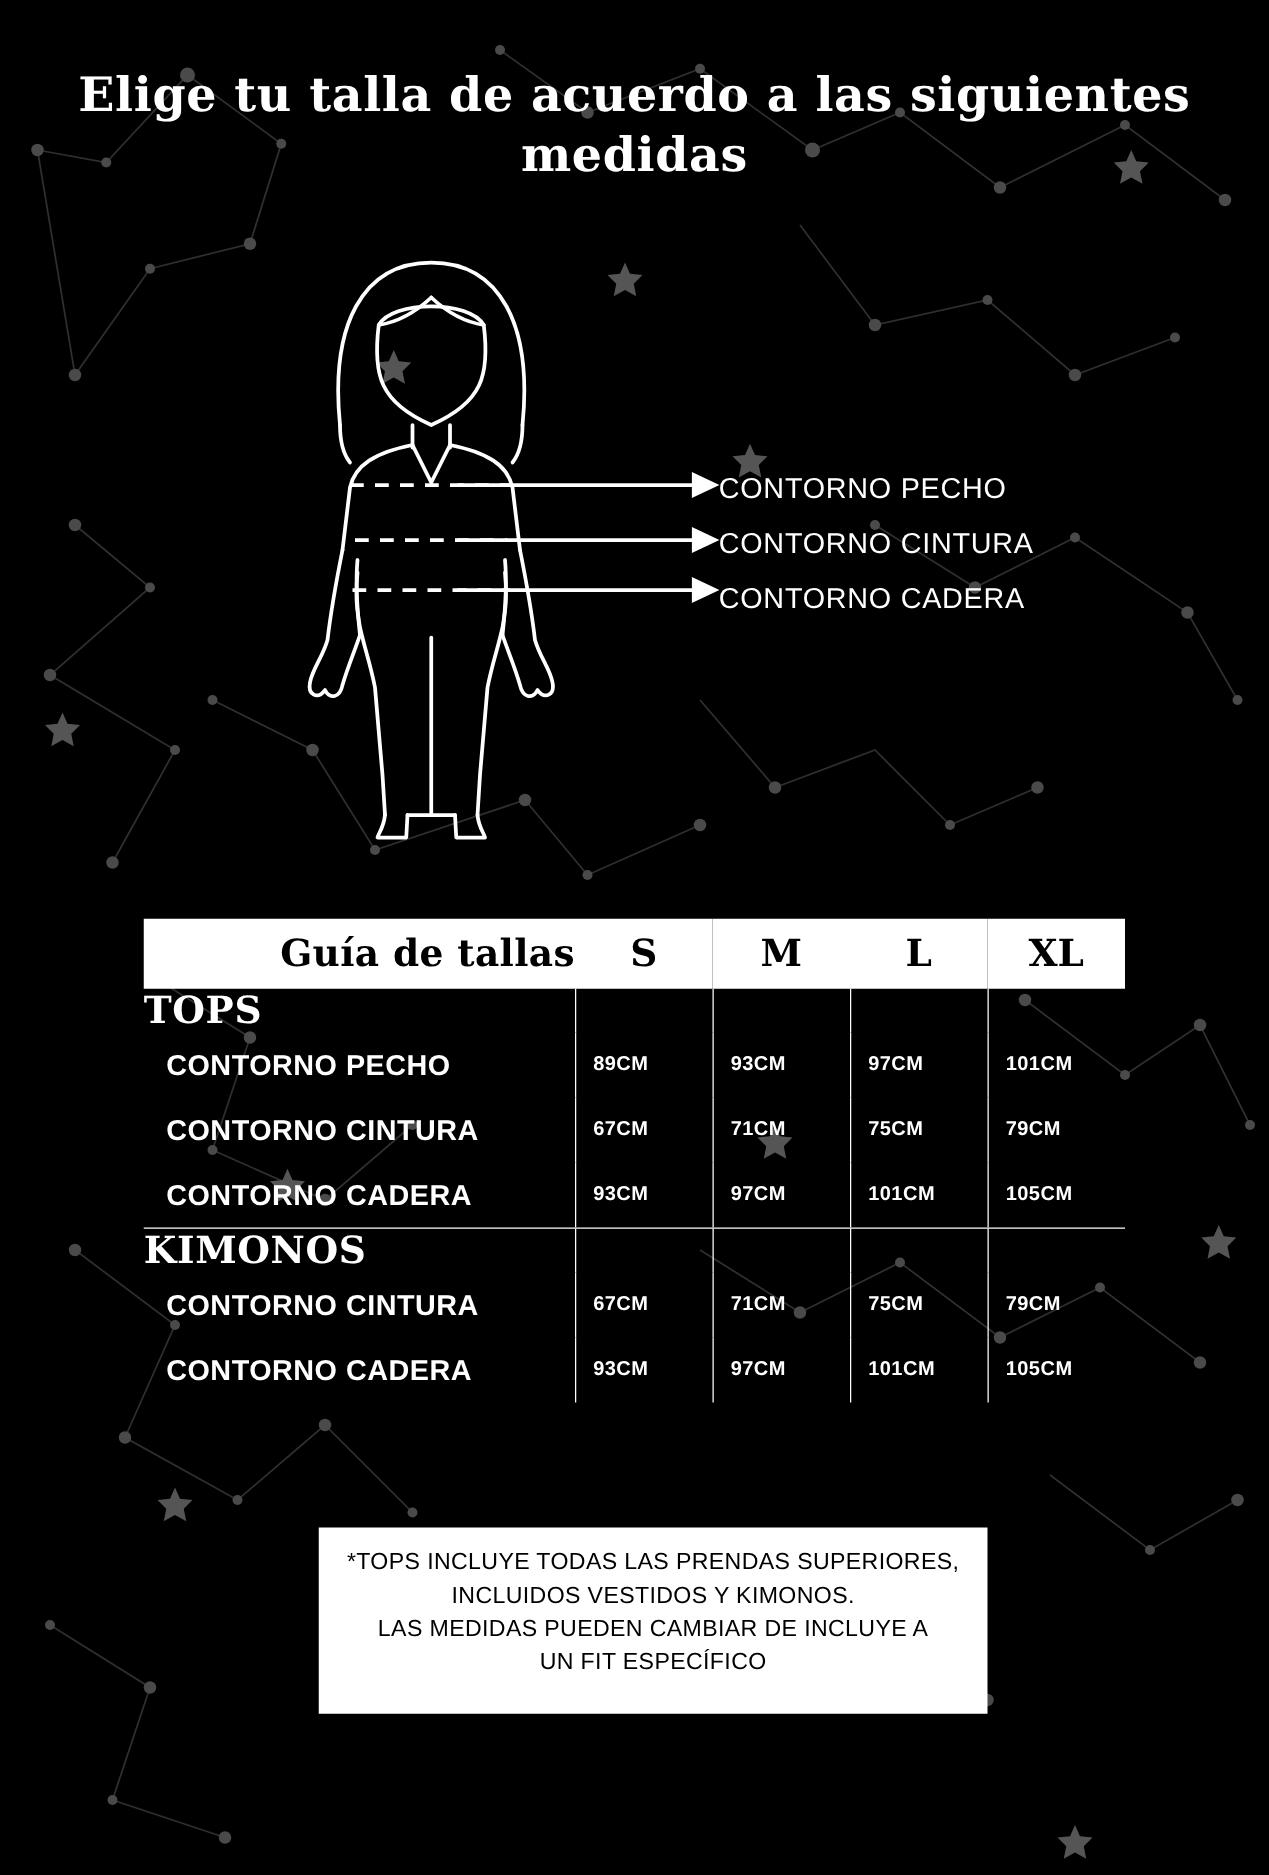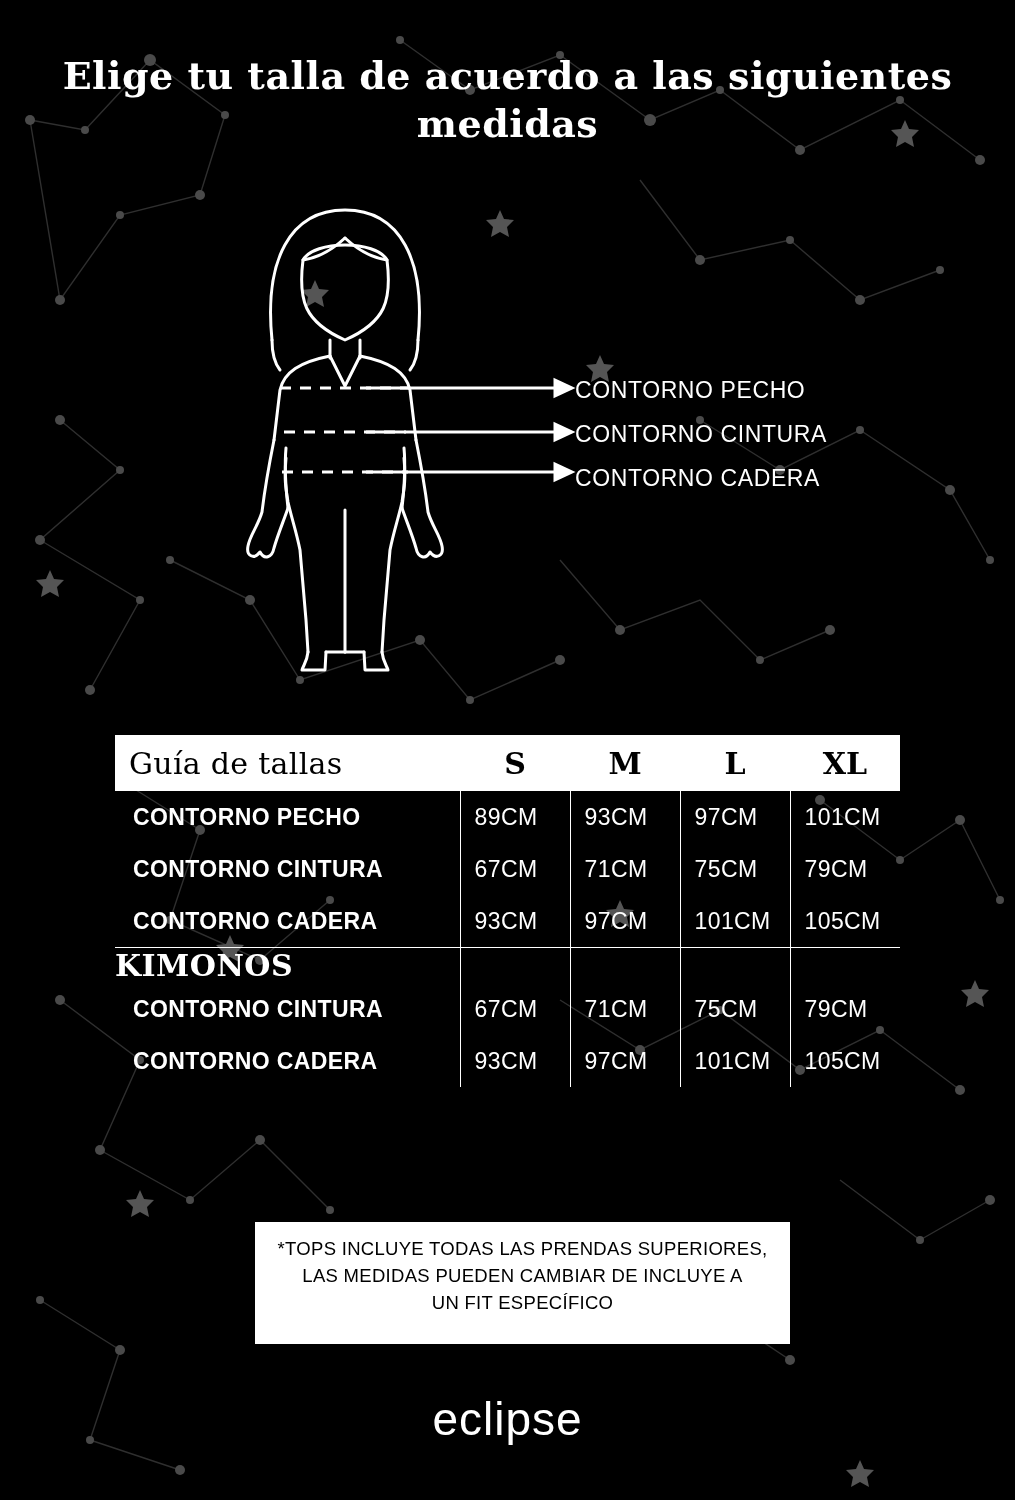--- a/index.html
+++ b/index.html
@@ -86,24 +86,24 @@
     padding: 0;
     vertical-align: middle;
   }
   .hdr-row {
     background: #ffffff;
     color: #000000;
     height: 56px;
   }
   .hdr-title {
     font-family: "DejaVu Serif", serif;
-    font-weight: 400;
+    font-weight: 700;
     font-size: 30px;
     padding-left: 14px !important;
-    text-align: left;
+    text-align: right;
     letter-spacing: 0.3px;
   }
   .hdr-size {
     font-family: "DejaVu Serif", serif;
     font-weight: 700;
     font-size: 30px;
     text-align: center;
   }
   .section-row td {
     font-family: "DejaVu Serif", serif;
@@ -114,22 +114,22 @@
   }
   .meas-row { height: 52px; }
   .meas-name {
     font-size: 23px;
     font-weight: 700;
     letter-spacing: 0.4px;
     padding-left: 18px !important;
     white-space: nowrap;
   }
   .meas-val {
-    font-size: 23px;
-    font-weight: 400;
+    font-size: 16px;
+    font-weight: 700;
     padding-left: 14px !important;
     letter-spacing: 0.4px;
   }
   .vline { border-left: 1px solid #ffffff; }
   .sep-row td { padding: 0; }
   .sep-line {
     height: 1px;
     background: #ffffff;
     width: 100%;
   }
@@ -343,20 +343,27 @@
       </colgroup>
       <tbody>
         <tr class="hdr-row">
           <td class="hdr-title">Guía de tallas</td>
           <td class="hdr-size">S</td>
           <td class="hdr-size">M</td>
           <td class="hdr-size">L</td>
           <td class="hdr-size">XL</td>
         </tr>
 
+        <tr class="section-row">
+          <td>TOPS</td>
+          <td class="vline"></td>
+            <td class="vline"></td>
+            <td class="vline"></td>
+            <td class="vline"></td>
+        </tr>
 
         <tr class="meas-row">
           <td class="meas-name">CONTORNO PECHO</td>
           <td class="meas-val vline">89CM</td>
           <td class="meas-val vline">93CM</td>
           <td class="meas-val vline">97CM</td>
           <td class="meas-val vline">101CM</td>
         </tr>
         <tr class="meas-row">
           <td class="meas-name">CONTORNO CINTURA</td>
@@ -400,19 +407,19 @@
           <td class="meas-val vline">97CM</td>
           <td class="meas-val vline">101CM</td>
           <td class="meas-val vline">105CM</td>
         </tr>
       </tbody>
     </table>
   </div>
 
   <div class="note">
     <div>*TOPS INCLUYE TODAS LAS PRENDAS SUPERIORES,</div>
+    <div>INCLUIDOS VESTIDOS Y KIMONOS.</div>
     <div>LAS MEDIDAS PUEDEN CAMBIAR DE INCLUYE A</div>
     <div>UN FIT ESPECÍFICO</div>
   </div>
 
-  <div class="logo">eclipse</div>
 
 </div>
 
 </body></html>

